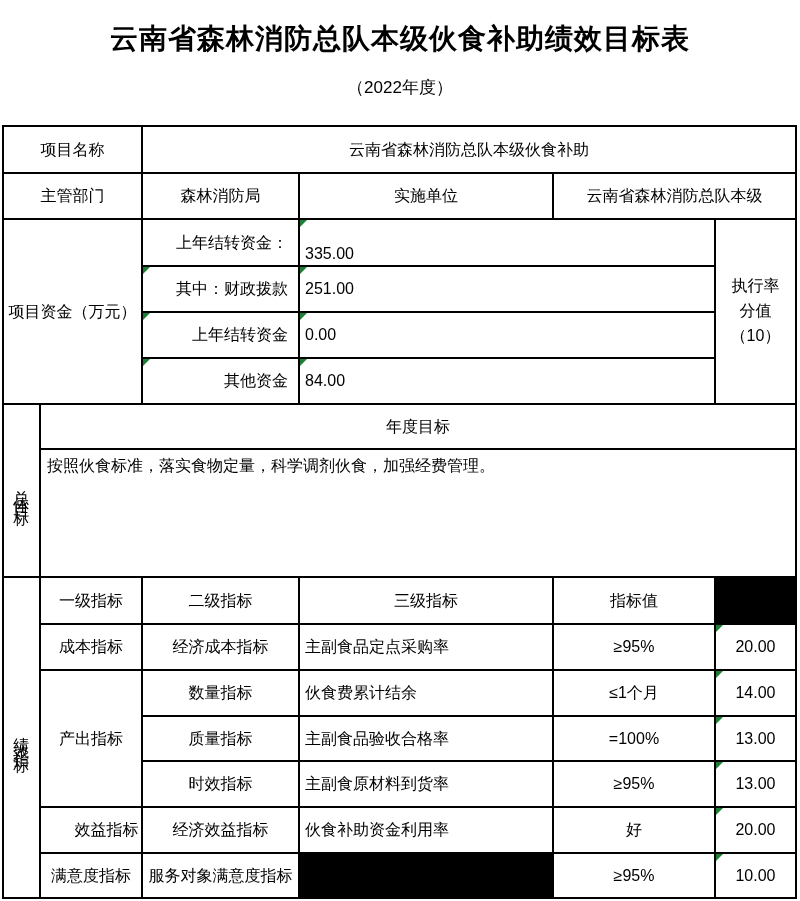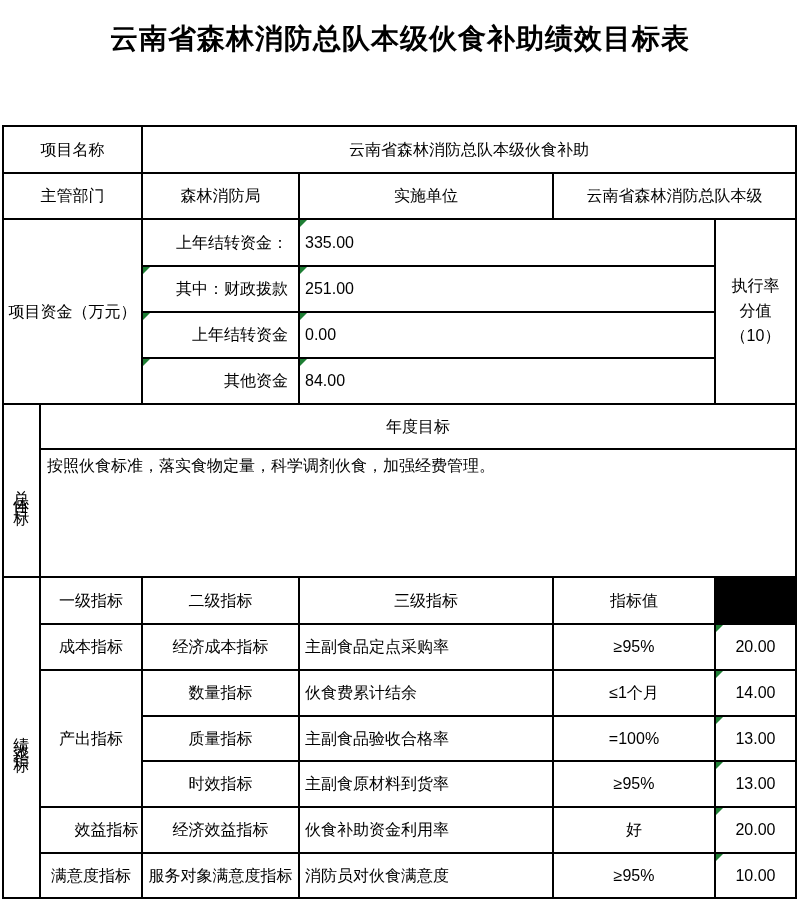--- a/index.html
+++ b/index.html
@@ -80,21 +80,21 @@
   .c-r1-value { grid-column: 3 / 7; grid-row: 1; }
   .c-r2-dept-label { grid-column: 1 / 3; grid-row: 2; }
   .c-r2-dept-value { grid-column: 3 / 4; grid-row: 2; }
   .c-r2-impl-label { grid-column: 4 / 5; grid-row: 2; }
   .c-r2-impl-value { grid-column: 5 / 7; grid-row: 2; text-align: center; }
   .c-funds-label   { grid-column: 1 / 3; grid-row: 3 / 7; }
   .c-f0l { grid-column: 3 / 4; grid-row: 3; }
   .c-f1l { grid-column: 3 / 4; grid-row: 4; }
   .c-f2l { grid-column: 3 / 4; grid-row: 5; }
   .c-f3l { grid-column: 3 / 4; grid-row: 6; }
-  .c-f0v { grid-column: 4 / 6; grid-row: 3; }
+  .c-f0v { grid-column: 4 / 6; grid-row: 3; align-items: flex-end; }
   .c-f1v { grid-column: 4 / 6; grid-row: 4; }
   .c-f2v { grid-column: 4 / 6; grid-row: 5; }
   .c-f3v { grid-column: 4 / 6; grid-row: 6; }
   .c-exec { grid-column: 6 / 7; grid-row: 3 / 7; }
   .c-goal-label  { grid-column: 1 / 2; grid-row: 7 / 9; }
   .c-goal-header { grid-column: 2 / 7; grid-row: 7; }
   .c-goal-body   { grid-column: 2 / 7; grid-row: 8; }
   .c-ind-label { grid-column: 1 / 2; grid-row: 9 / 16; }
   .c-h1 { grid-column: 2; grid-row: 9; }
   .c-h2 { grid-column: 3; grid-row: 9; }
@@ -129,20 +129,21 @@
   .c-i5c { grid-column: 4; grid-row: 15; }
   .c-i5d { grid-column: 5; grid-row: 15; }
   .c-i5e { grid-column: 6; grid-row: 15; }
 </style>
 </head>
 <body>
 
 <div class="page">
 
   <div class="doc-title">云南省森林消防总队本级伙食补助绩效目标表</div>
+  <div class="doc-subtitle">（2022年度）</div>
 
   <div class="tbl">
 
     <div class="cell c-r1-label">
       <span>项目名称</span>
     </div>
     <div class="cell c-r1-value">
       <span>云南省森林消防总队本级伙食补助</span>
     </div>
 
@@ -310,23 +311,20 @@
       <span class="tri"></span>
       <span>20.00</span>
     </div>
 
     <div class="cell c-i5a">
       <span>满意度指标</span>
     </div>
     <div class="cell c-i5b">
       <span>服务对象满意度指标</span>
     </div>
-    <div class="cell left c-i5c">
-      <span>消防员对伙食满意度</span>
-    </div>
     <div class="cell c-i5d">
       <span>≥95%</span>
     </div>
     <div class="cell c-i5e">
       <span class="tri"></span>
       <span>10.00</span>
     </div>
 
   </div>
 </div>

